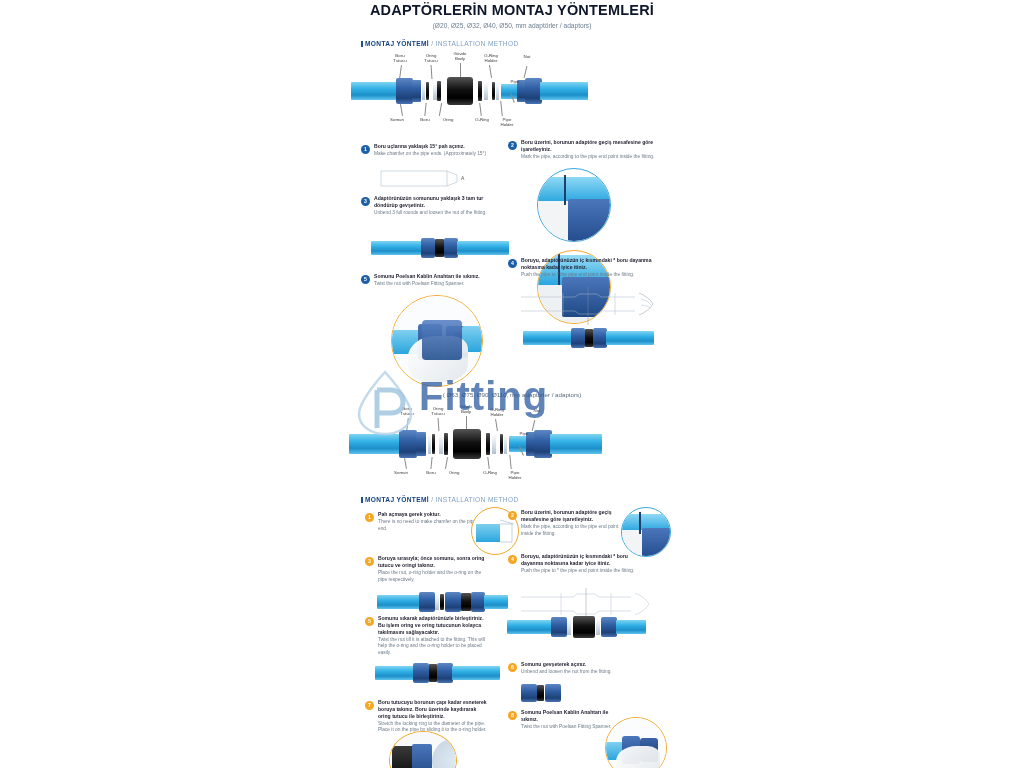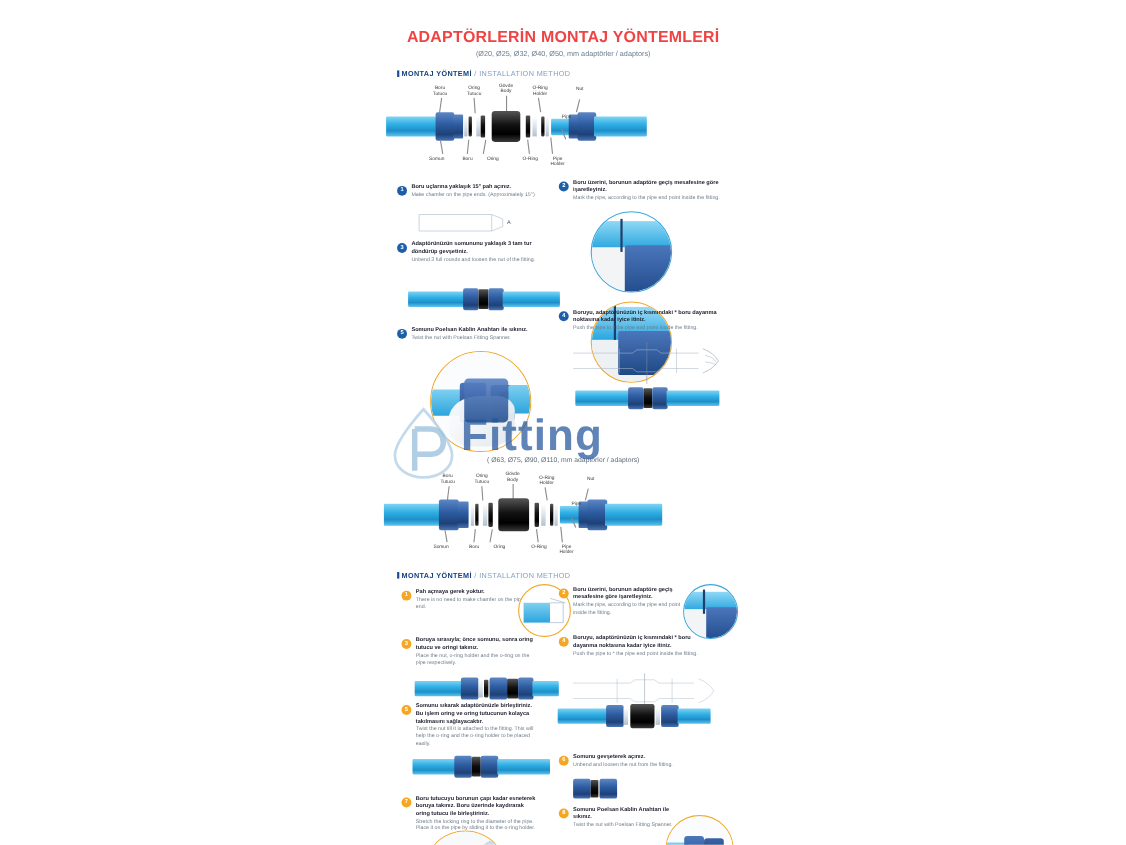--- a/index.html
+++ b/index.html
@@ -21,25 +21,25 @@
     width: 342px; height: 768px;
     background: #ffffff;
   }
   .side-gutter { position:absolute; top:0; height:768px; width:341px; background:#ffffff; }
   .side-gutter.left { left:0; }
   .side-gutter.right { left:683px; }
 
   
   .title {
     text-align: center;
-    color: #ef4444;
+    color: #0f172a;
     font-size: 14.5px;
     font-weight: bold;
     letter-spacing: .2px;
-    padding-top: 26px;
+    padding-top: 2px;
   }
   .subtitle {
     text-align: center;
     color: #4d7fb5;
     font-size: 10.5px;
     letter-spacing: .6px;
     padding-top: 2px;
   }
   .sizes {
     text-align: center;

